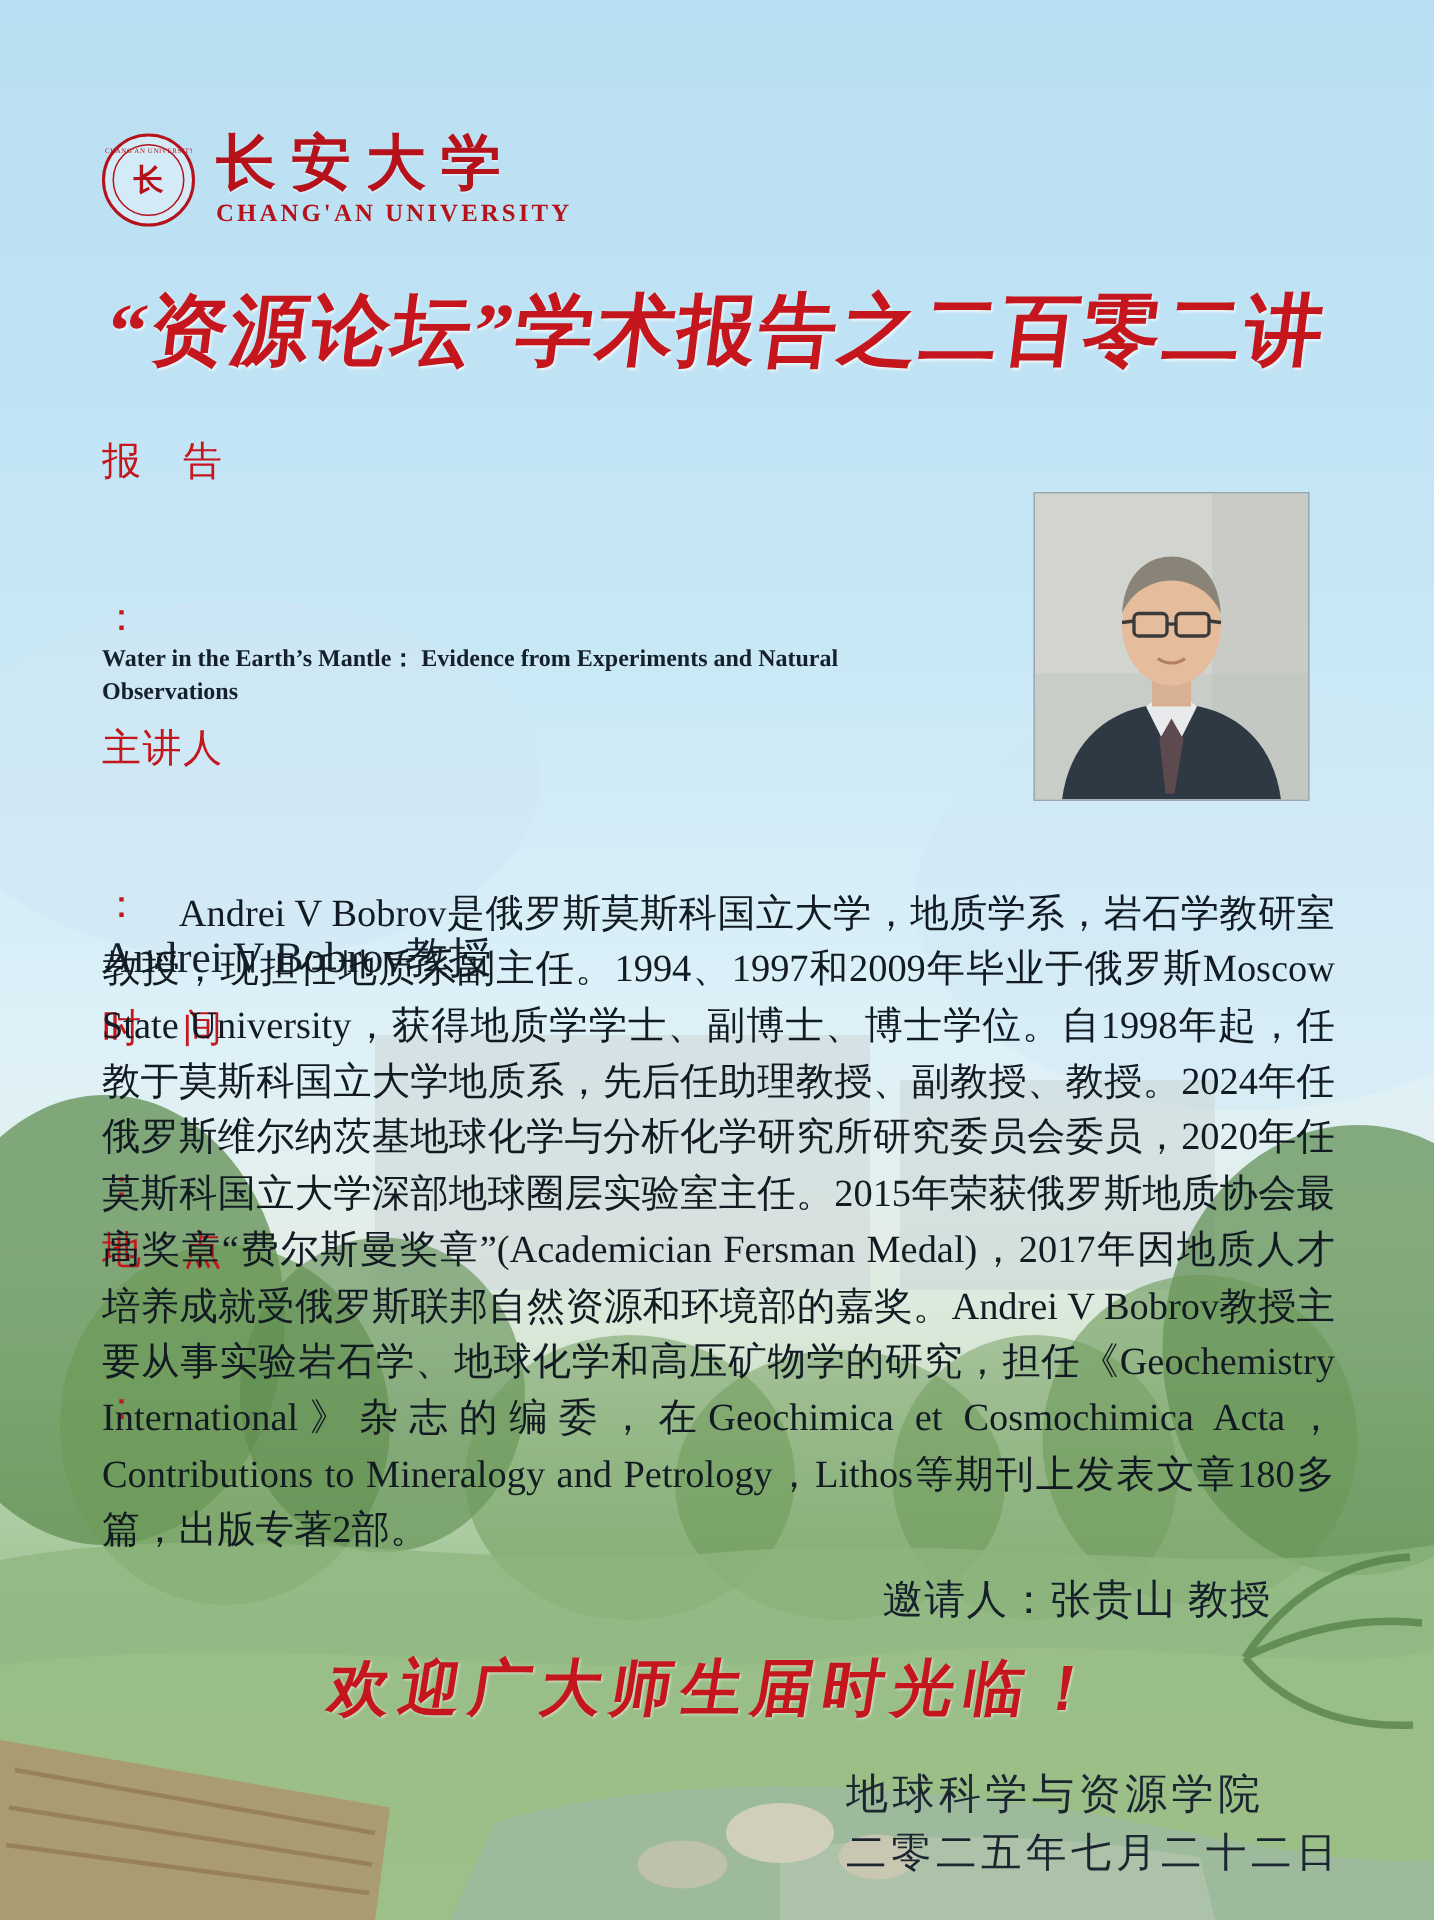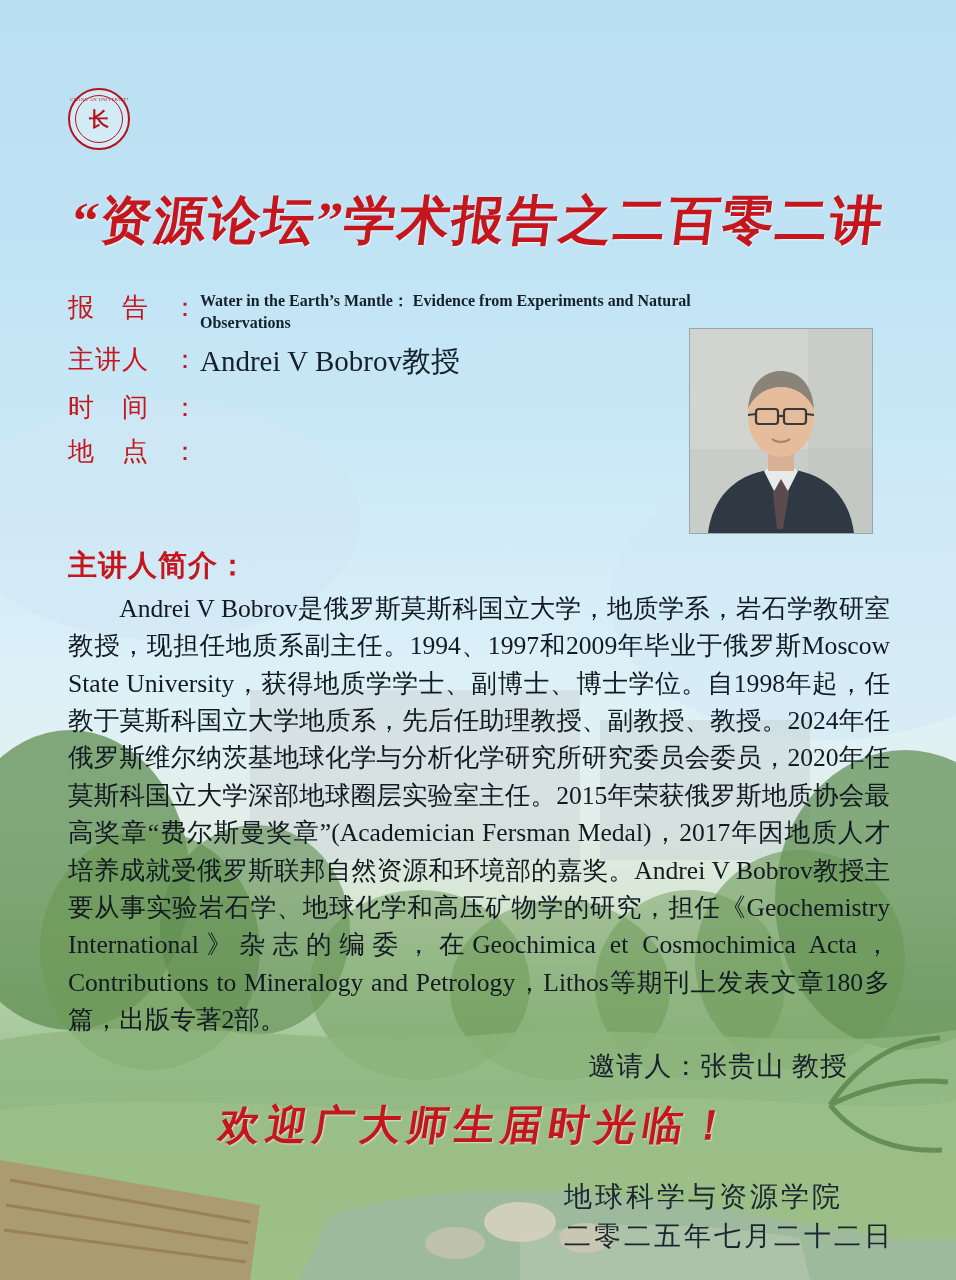--- a/index.html
+++ b/index.html
@@ -122,20 +122,21 @@
   .info {
     position: absolute;
     left: 68px;
     top: 290px;
     width: 830px;
   }
   .info-row {
     display: flex;
     align-items: flex-start;
     margin-bottom: 9px;
+    flex-direction: column;
   }
   .info-label {
     color: #c4161c;
     font-size: 26px;
     width: 104px;
     flex: 0 0 104px;
     letter-spacing: 1px;
     font-family: "Liberation Serif", serif;
   }
   .info-colon { color: #c4161c; font-size: 26px; margin-right: 2px; }
@@ -276,20 +277,24 @@
         <path d="M830 1105 C858 1140 900 1152 942 1150"></path>
       </g>
     </svg>
   </div>
 
   <div class="logo-row">
     <div class="logo-seal">
       <div class="seal-ring-text">CHANG'AN UNIVERSITY</div>
       <div class="seal-char">长</div>
     </div>
+    <div class="logo-text-block">
+      <div class="logo-cn">长安大学</div>
+      <div class="logo-en">CHANG'AN UNIVERSITY</div>
+    </div>
   </div>
 
   <div class="main-title">“资源论坛”学术报告之二百零二讲</div>
 
   <div class="info">
 
     <div class="info-row">
       <div class="info-label">报　告</div>
       <div class="info-colon">：</div>
       <div class="info-value en">Water in the Earth’s Mantle： Evidence from Experiments and Natural Observations</div>
@@ -335,21 +340,20 @@
         <rect x="94" y="80" width="22" height="15" rx="3"></rect>
         <line x1="88" y1="87" x2="94" y2="87"></line>
         <line x1="66" y1="85" x2="58" y2="86"></line>
         <line x1="116" y1="85" x2="124" y2="86"></line>
       </g>
 
       <path d="M82 110 C87 114 95 114 100 110" stroke="#b37f63" stroke-width="2" fill="none"></path>
     </svg>
   </div>
 
-  <div class="bio-title">主讲人简介：</div>
   <div class="bio-body">Andrei V Bobrov是俄罗斯莫斯科国立大学，地质学系，岩石学教研室教授，现担任地质系副主任。1994、1997和2009年毕业于俄罗斯Moscow State University，获得地质学学士、副博士、博士学位。自1998年起，任教于莫斯科国立大学地质系，先后任助理教授、副教授、教授。2024年任俄罗斯维尔纳茨基地球化学与分析化学研究所研究委员会委员，2020年任莫斯科国立大学深部地球圈层实验室主任。2015年荣获俄罗斯地质协会最高奖章“费尔斯曼奖章”(Academician Fersman Medal)，2017年因地质人才培养成就受俄罗斯联邦自然资源和环境部的嘉奖。Andrei V Bobrov教授主要从事实验岩石学、地球化学和高压矿物学的研究，担任《Geochemistry International》杂志的编委，在Geochimica et Cosmochimica Acta， Contributions to Mineralogy and Petrology，Lithos等期刊上发表文章180多篇，出版专著2部。</div>
 
   <div class="inviter">邀请人：张贵山 教授</div>
 
   <div class="welcome">欢迎广大师生届时光临！</div>
 
   <div class="signature">
     <div class="org">地球科学与资源学院</div>
     <div class="date">二零二五年七月二十二日</div>
   </div>

